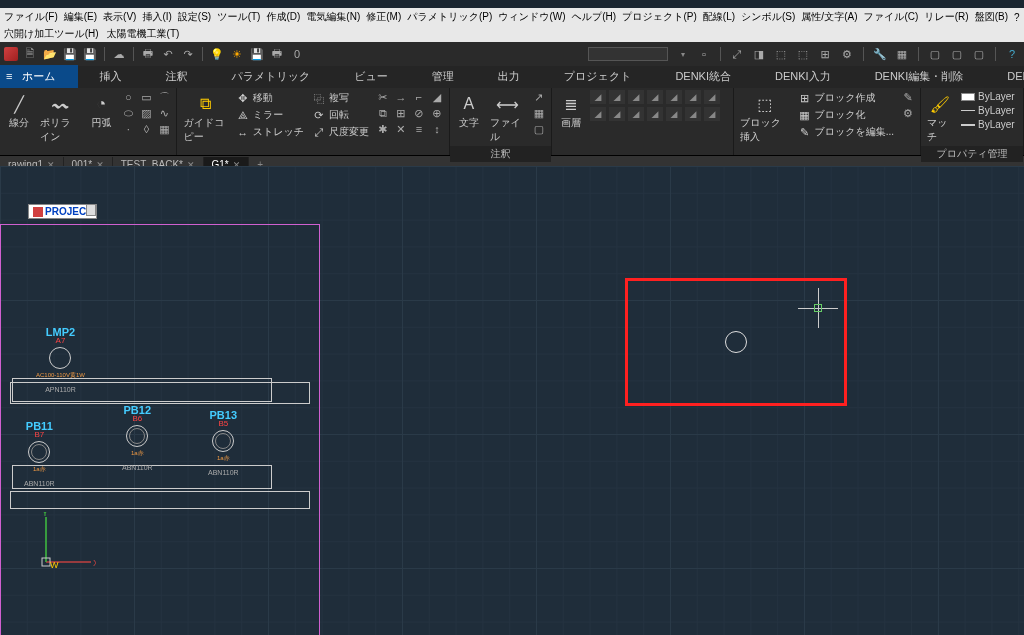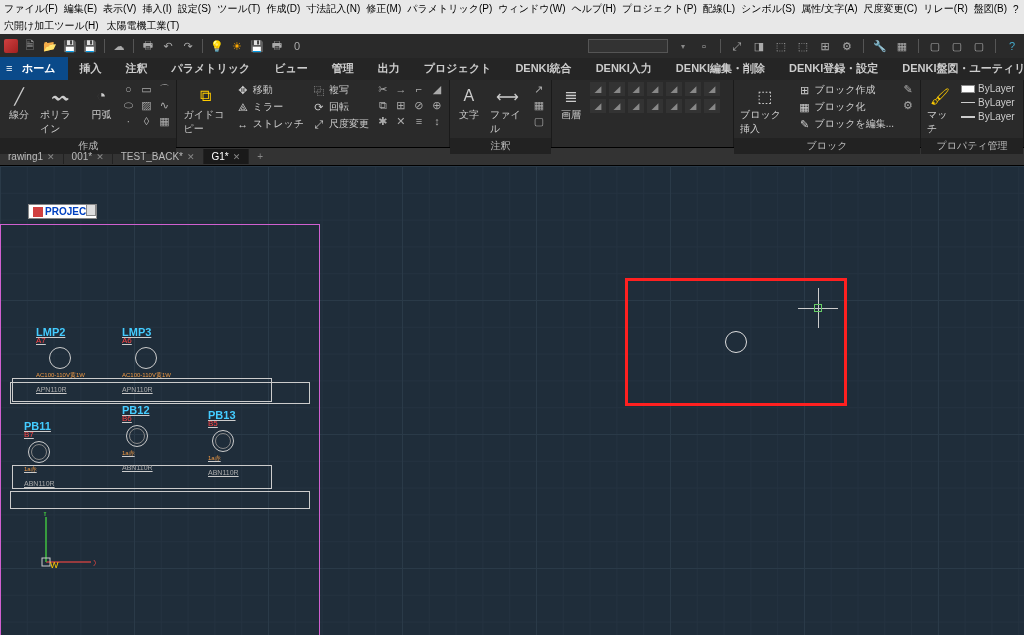--- a/index.html
+++ b/index.html
@@ -16,20 +16,21 @@
 
 
 .menubar {
   height: 18px;
   background: #e8e8e8;
   display: flex;
   align-items: center;
   padding: 0 4px;
   font-size: 10px;
   color: #000;
+  margin-top: 8px;
 }
 .menubar span { margin-right: 6px; white-space: nowrap; cursor: pointer; }
 
 .menubar2 {
   height: 16px;
   background: #e8e8e8;
   display: flex;
   align-items: center;
   padding: 0 4px;
   font-size: 10px;
@@ -63,25 +64,24 @@
 
 
 .ribbon-tabs {
   height: 22px;
   background: #252525;
   display: flex;
   align-items: flex-end;
   font-size: 11px;
 }
 .ribbon-tab {
-  padding: 4px 12px;
+  padding: 4px 22px;
   color: #ccc;
   cursor: pointer;
   white-space: nowrap;
-  font-weight: bold;
 }
 .ribbon-tab.start {
   background: #0a4a8a;
   color: #fff;
   padding-left: 6px;
 }
 .start-lines {
   display: inline-block;
   width: 12px;
   margin-right: 4px;
@@ -227,21 +227,21 @@
 
 .frame {
   position: absolute;
   border: 1px solid #d060d0;
 }
 .frame-outer { top: 58px; left: 0; width: 320px; height: 480px; }
 
 
 .symgroup {
   position: absolute;
-  text-decoration: underline;
+  text-align: center;
 }
 .sym-label { color: #44ccff; font-size: 11px; font-weight: bold; }
 .sym-sub { color: #ff4444; font-size: 8px; margin-top: -2px; }
 .sym-circle {
   width: 22px; height: 22px;
   border: 1.5px solid #ccc;
   border-radius: 50%;
   margin: 2px auto;
   position: relative;
 }
@@ -308,30 +308,30 @@
 <body>
 
 <div class="menubar">
   <span>ファイル(F)</span>
   <span>編集(E)</span>
   <span>表示(V)</span>
   <span>挿入(I)</span>
   <span>設定(S)</span>
   <span>ツール(T)</span>
   <span>作成(D)</span>
-  <span>寸法記入(N)</span>
+  <span>電気編集(N)</span>
   <span>修正(M)</span>
   <span>パラメトリック(P)</span>
   <span>ウィンドウ(W)</span>
   <span>ヘルプ(H)</span>
   <span>プロジェクト(P)</span>
   <span>配線(L)</span>
   <span>シンボル(S)</span>
   <span>属性/文字(A)</span>
-  <span>尺度変更(C)</span>
+  <span>ファイル(C)</span>
   <span>リレー(R)</span>
   <span>盤図(B)</span>
   <span>?</span>
 
 </div>
 <div class="menubar2">
   <span>穴開け加工ツール(H)</span>
   <span>太陽電機工業(T)</span>
 </div>
 
@@ -420,21 +420,20 @@
           <div class="small-icon">▨</div>
           <div class="small-icon">∿</div>
         </div>
         <div class="icon-row">
           <div class="small-icon">·</div>
           <div class="small-icon">◊</div>
           <div class="small-icon">▦</div>
         </div>
       </div>
     </div>
-    <div class="ribbon-group-title">作成</div>
   </div>
 
   <div class="ribbon-group">
     <div class="ribbon-group-body">
       <div class="rbtn">
         <div class="icon" style="color:#ffcc00">⧉</div>
         <span>ガイドコピー</span>
       </div>
       <div class="rcol">
         <div class="rbtn-small">
@@ -559,21 +558,20 @@
       </div>
       <div class="icon-grid">
         <div class="icon-row">
             <div class="small-icon">✎</div>
           </div>
         <div class="icon-row">
             <div class="small-icon">⚙</div>
           </div>
       </div>
     </div>
-    <div class="ribbon-group-title">ブロック</div>
   </div>
 
   <div class="ribbon-group" style="flex:1">
     <div class="ribbon-group-body">
       <div class="rbtn">
         <div class="icon" style="color:#ffcc00">🖌</div>
         <span>マッチ</span>
       </div>
       <div class="rcol" style="min-width:60px">
         <div class="rbtn-small">
@@ -623,27 +621,20 @@
   <div class="frame frame-outer"></div>
 
   <div class="white-box" style="top:212px; left:12px; width:260px; height:24px;"></div>
   <div class="white-box" style="top:216px; left:10px; width:300px; height:22px;"></div>
   <div class="white-box" style="top:299px; left:12px; width:260px; height:24px;"></div>
   <div class="white-box" style="top:325px; left:10px; width:300px; height:18px;"></div>
 
   <div class="symgroup" style="top:160px; left:36px;">
     <div class="sym-label">LMP2</div>
     <div class="sym-sub">A7</div>
-    <div class="sym-circle"></div>
-    <div class="sym-line">AC100-110V黄1W</div>
-    <div class="sym-bot">APN110R</div>
-  </div>
-  <div class="symgroup" style="top:160px; left:122px;">
-    <div class="sym-label">LMP3</div>
-    <div class="sym-sub">A6</div>
     <div class="sym-circle"></div>
     <div class="sym-line">AC100-110V黄1W</div>
     <div class="sym-bot">APN110R</div>
   </div>
 
   <div class="symgroup" style="top:254px; left:24px;">
     <div class="sym-label">PB11</div>
     <div class="sym-sub">B7</div>
     <div class="sym-circle db"></div>
     <div class="sym-line">1a赤</div>

